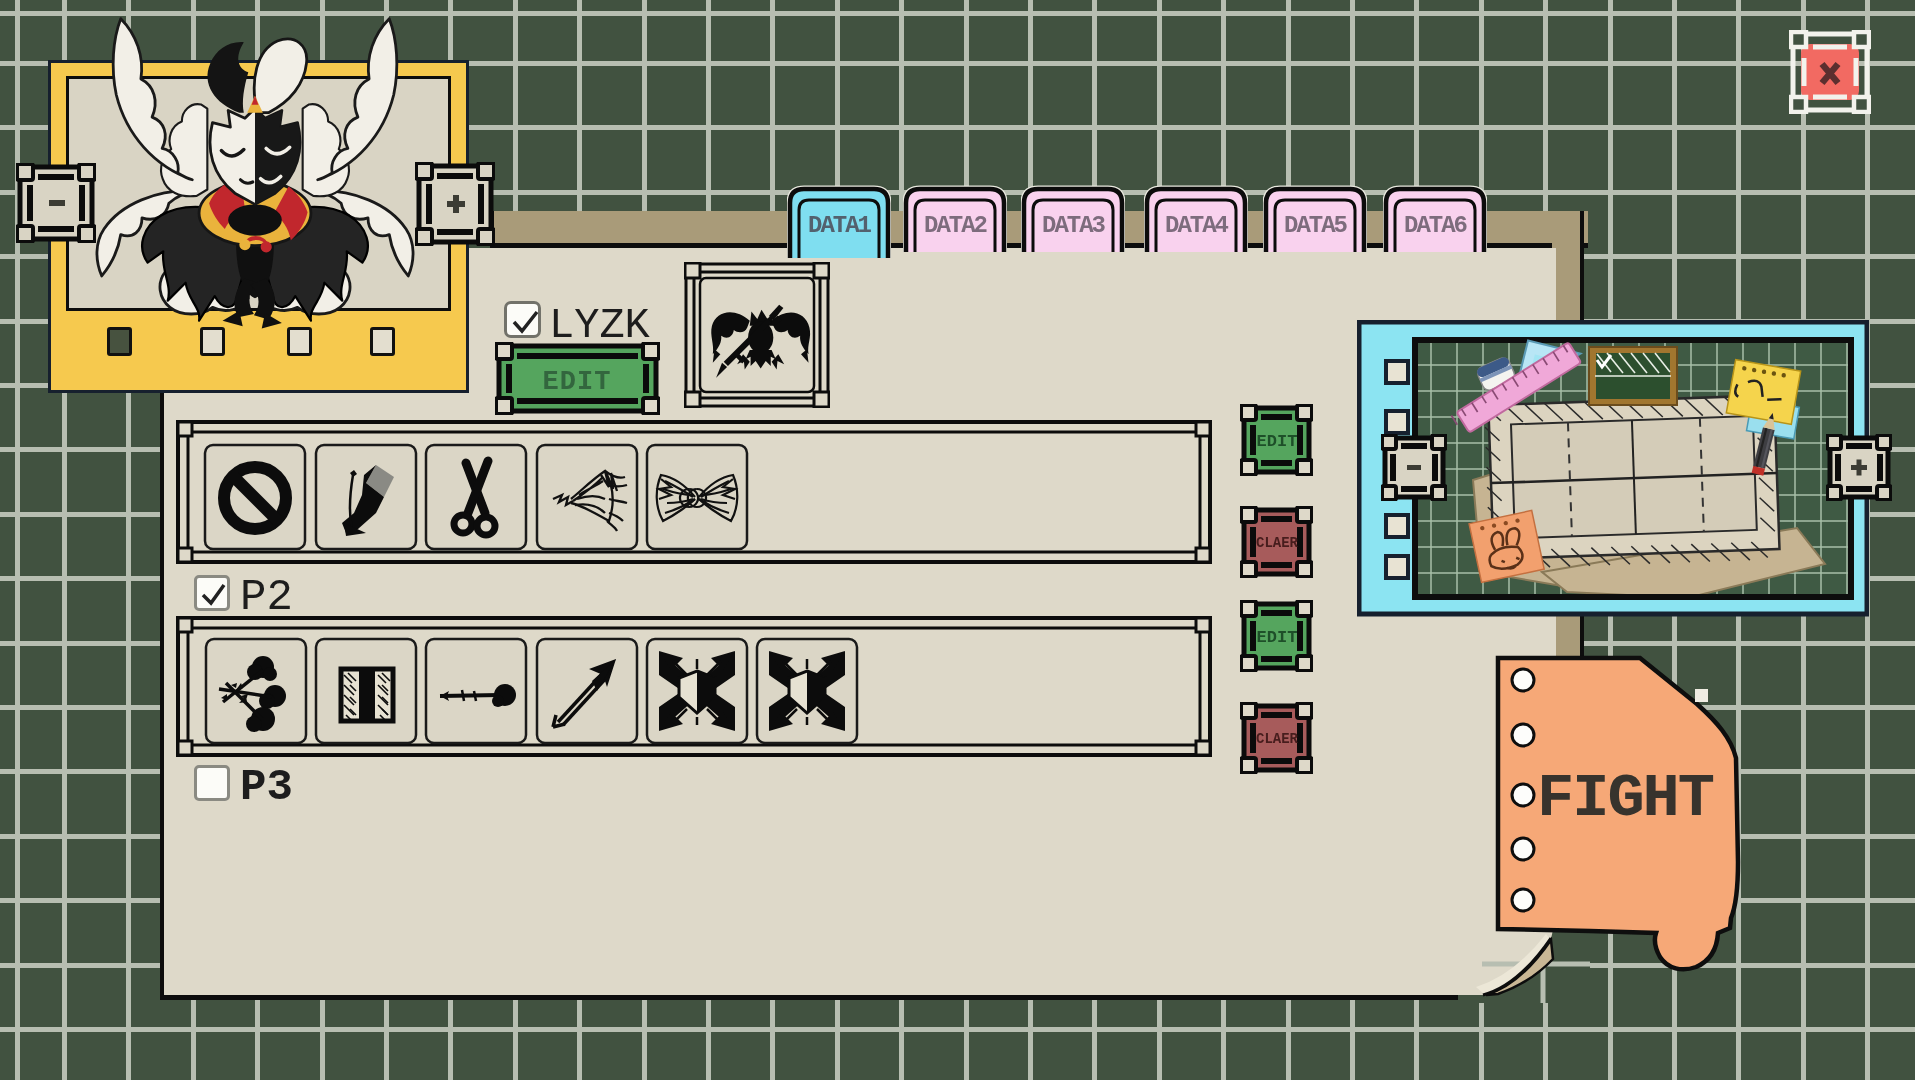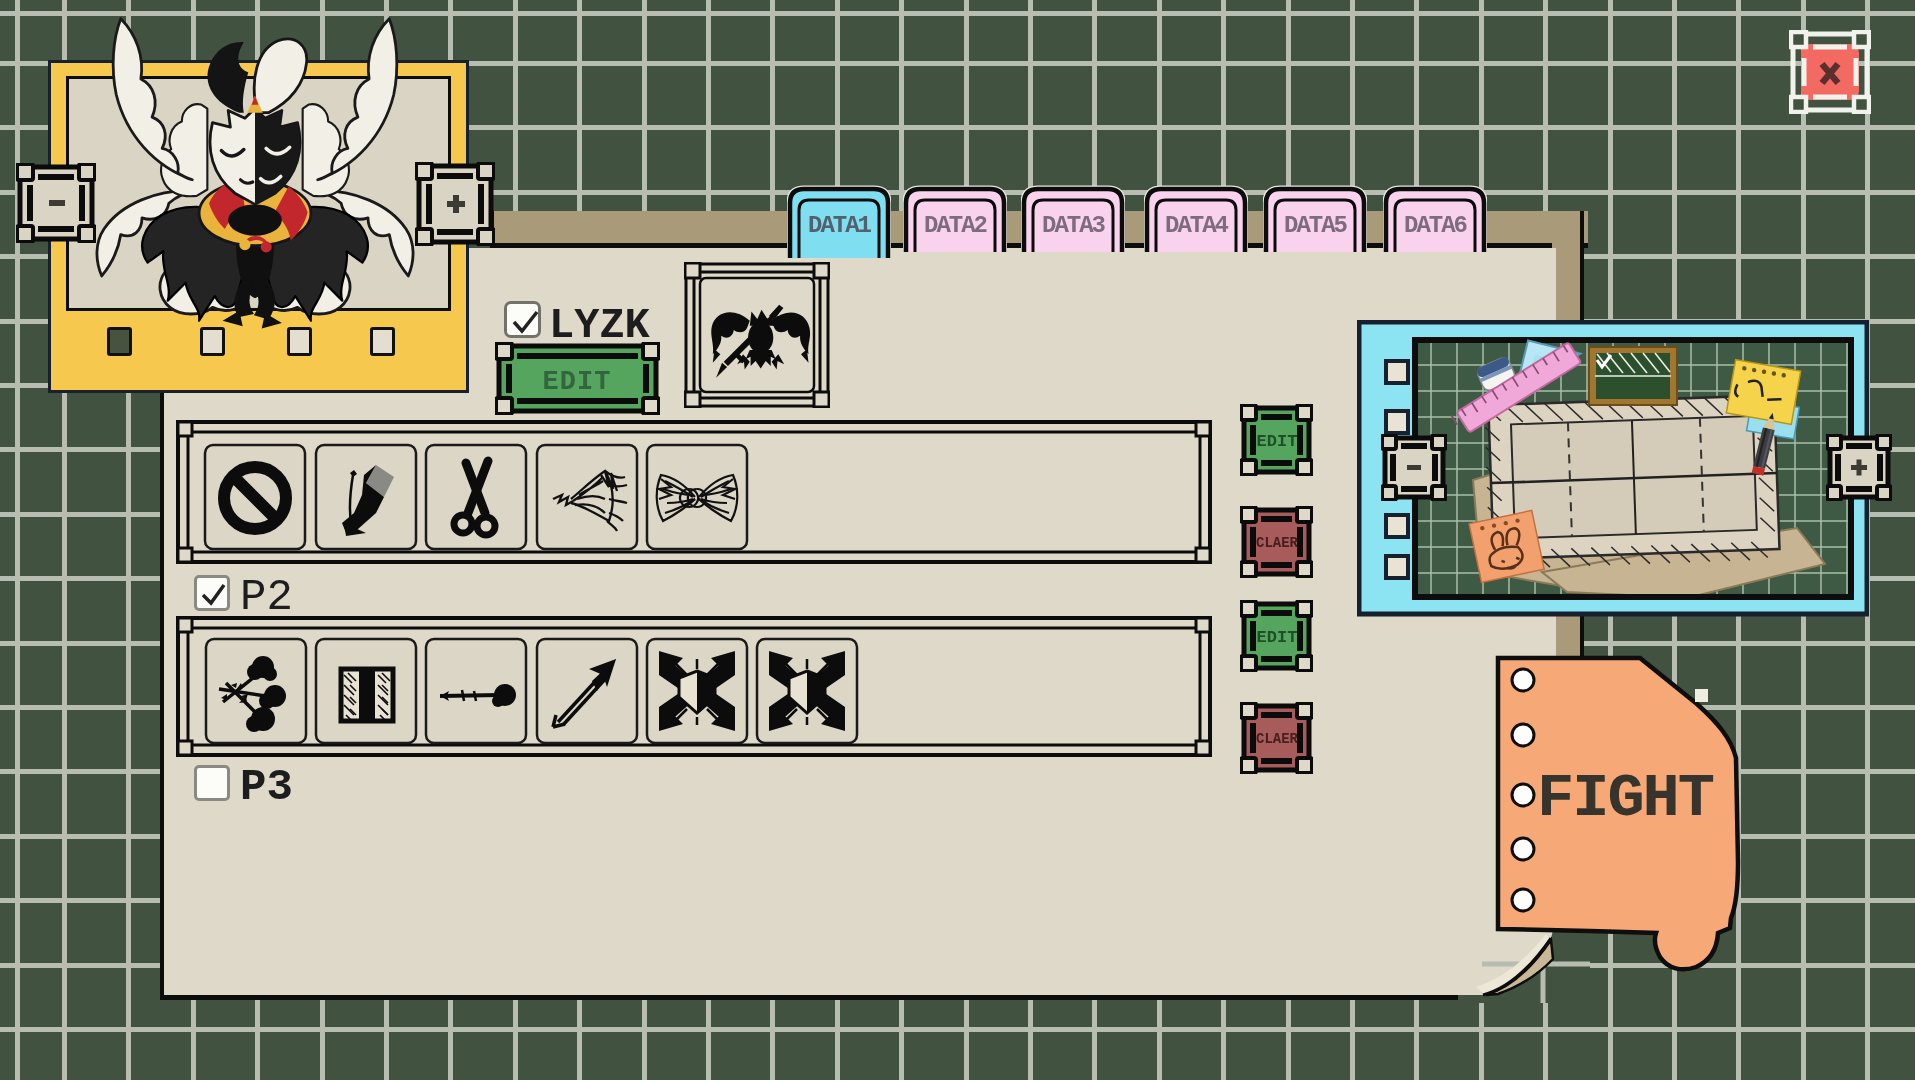--- a/index.html
+++ b/index.html
@@ -162,21 +162,21 @@
     <rect x="63" y="67" width="16" height="16" rx="2" fill="#d9d4c4" stroke="#0b0b0b" stroke-width="4"></rect>
     <rect x="32" y="39" width="18" height="6" fill="#3c3c34"></rect>
     <rect x="38" y="33" width="6" height="18" fill="#3c3c34"></rect>
   </svg>
 
 <div class="abs" style="left:504px;top:301px;width:31px;height:31px;background:#fcfcf8;border:3px solid #72726a;border-radius:7px;"></div>
 <svg class="abs" style="left:507px;top:304px" width="34" height="34">
     <path d="M7,18 L15,27 L30,8" fill="none" stroke="#222" stroke-width="3.5"></path>
   </svg>
 
-<div class="abs" style="left:549px;top:302px;font-size:42px;font-weight:bold;color:#1d1d1d;">LYZK</div>
+<div class="abs" style="left:549px;top:302px;font-size:42px;font-weight:normal;color:#1d1d1d;">LYZK</div>
 
 <svg class="abs" style="left:495px;top:342px" width="165" height="73" viewBox="0 0 165 73">
     <rect x="4" y="4" width="157" height="65" rx="6" fill="#55a55e"></rect>
     <rect x="4" y="4" width="157" height="65" rx="6" fill="none" stroke="#0b0b0b" stroke-width="5"></rect>
     <g stroke="#0b0b0b" stroke-width="6">
       <line x1="22" y1="14" x2="143" y2="14"></line>
       <line x1="22" y1="59" x2="143" y2="59"></line>
       <line x1="14" y1="22" x2="14" y2="51"></line>
       <line x1="151" y1="22" x2="151" y2="51"></line>
     </g>

